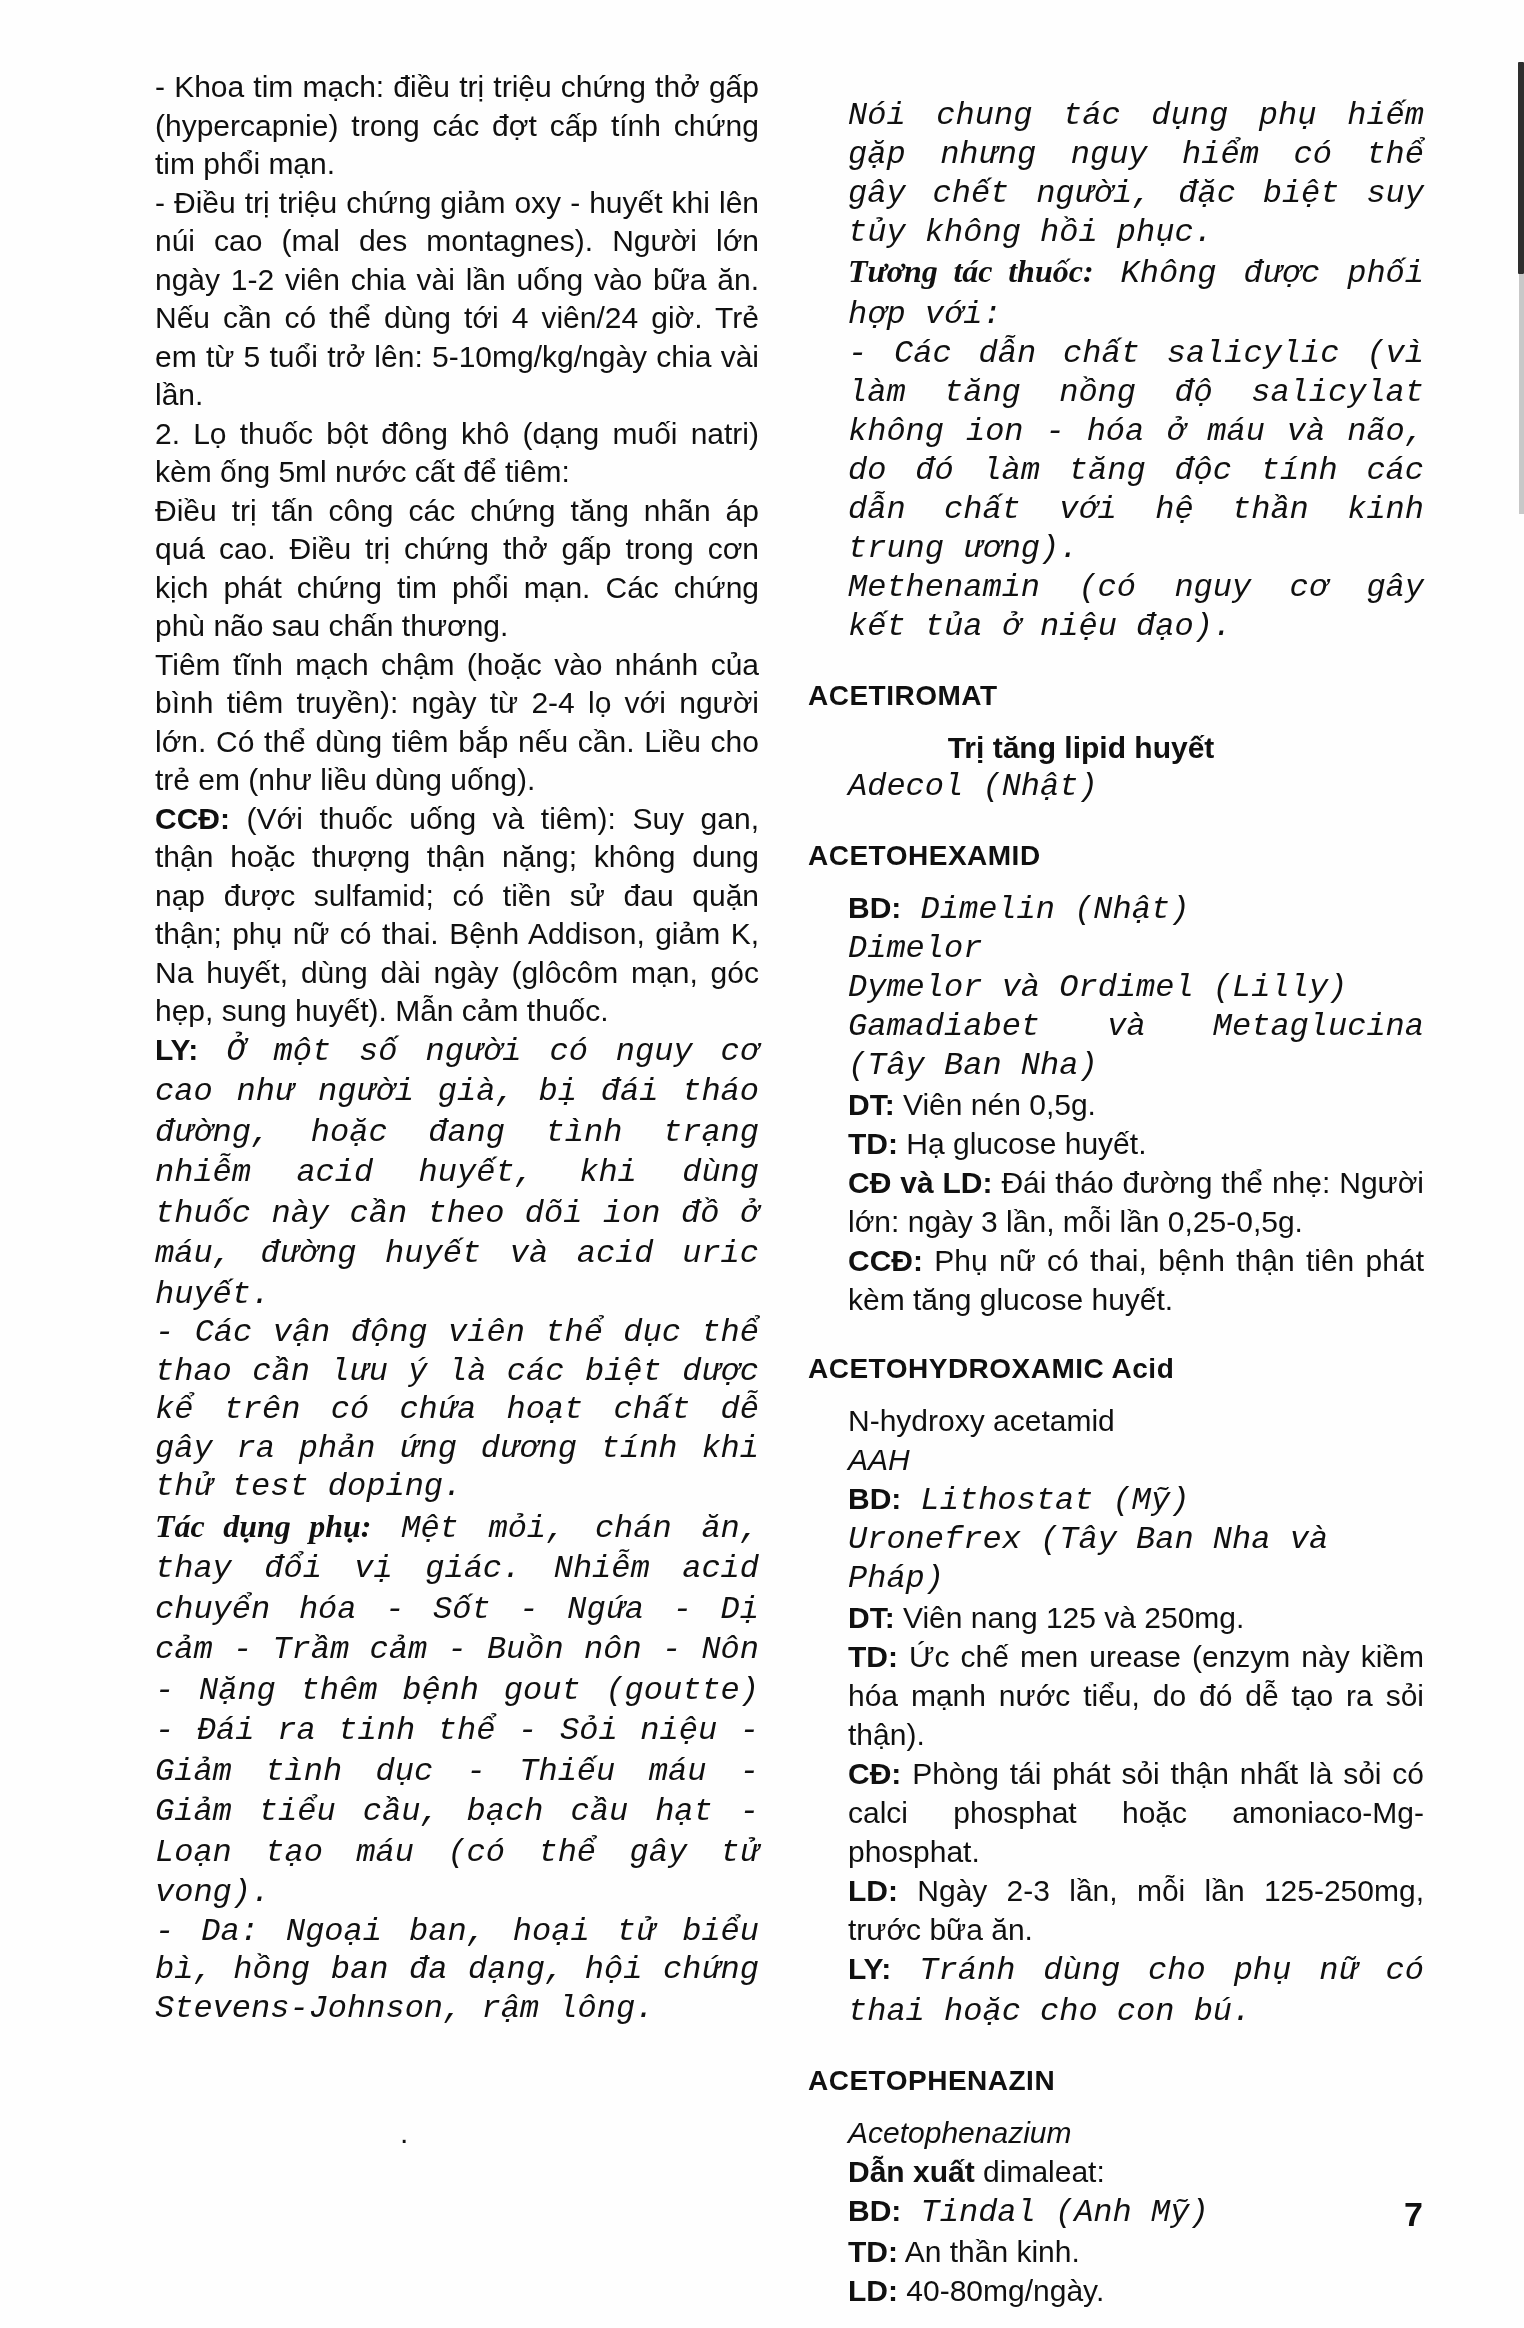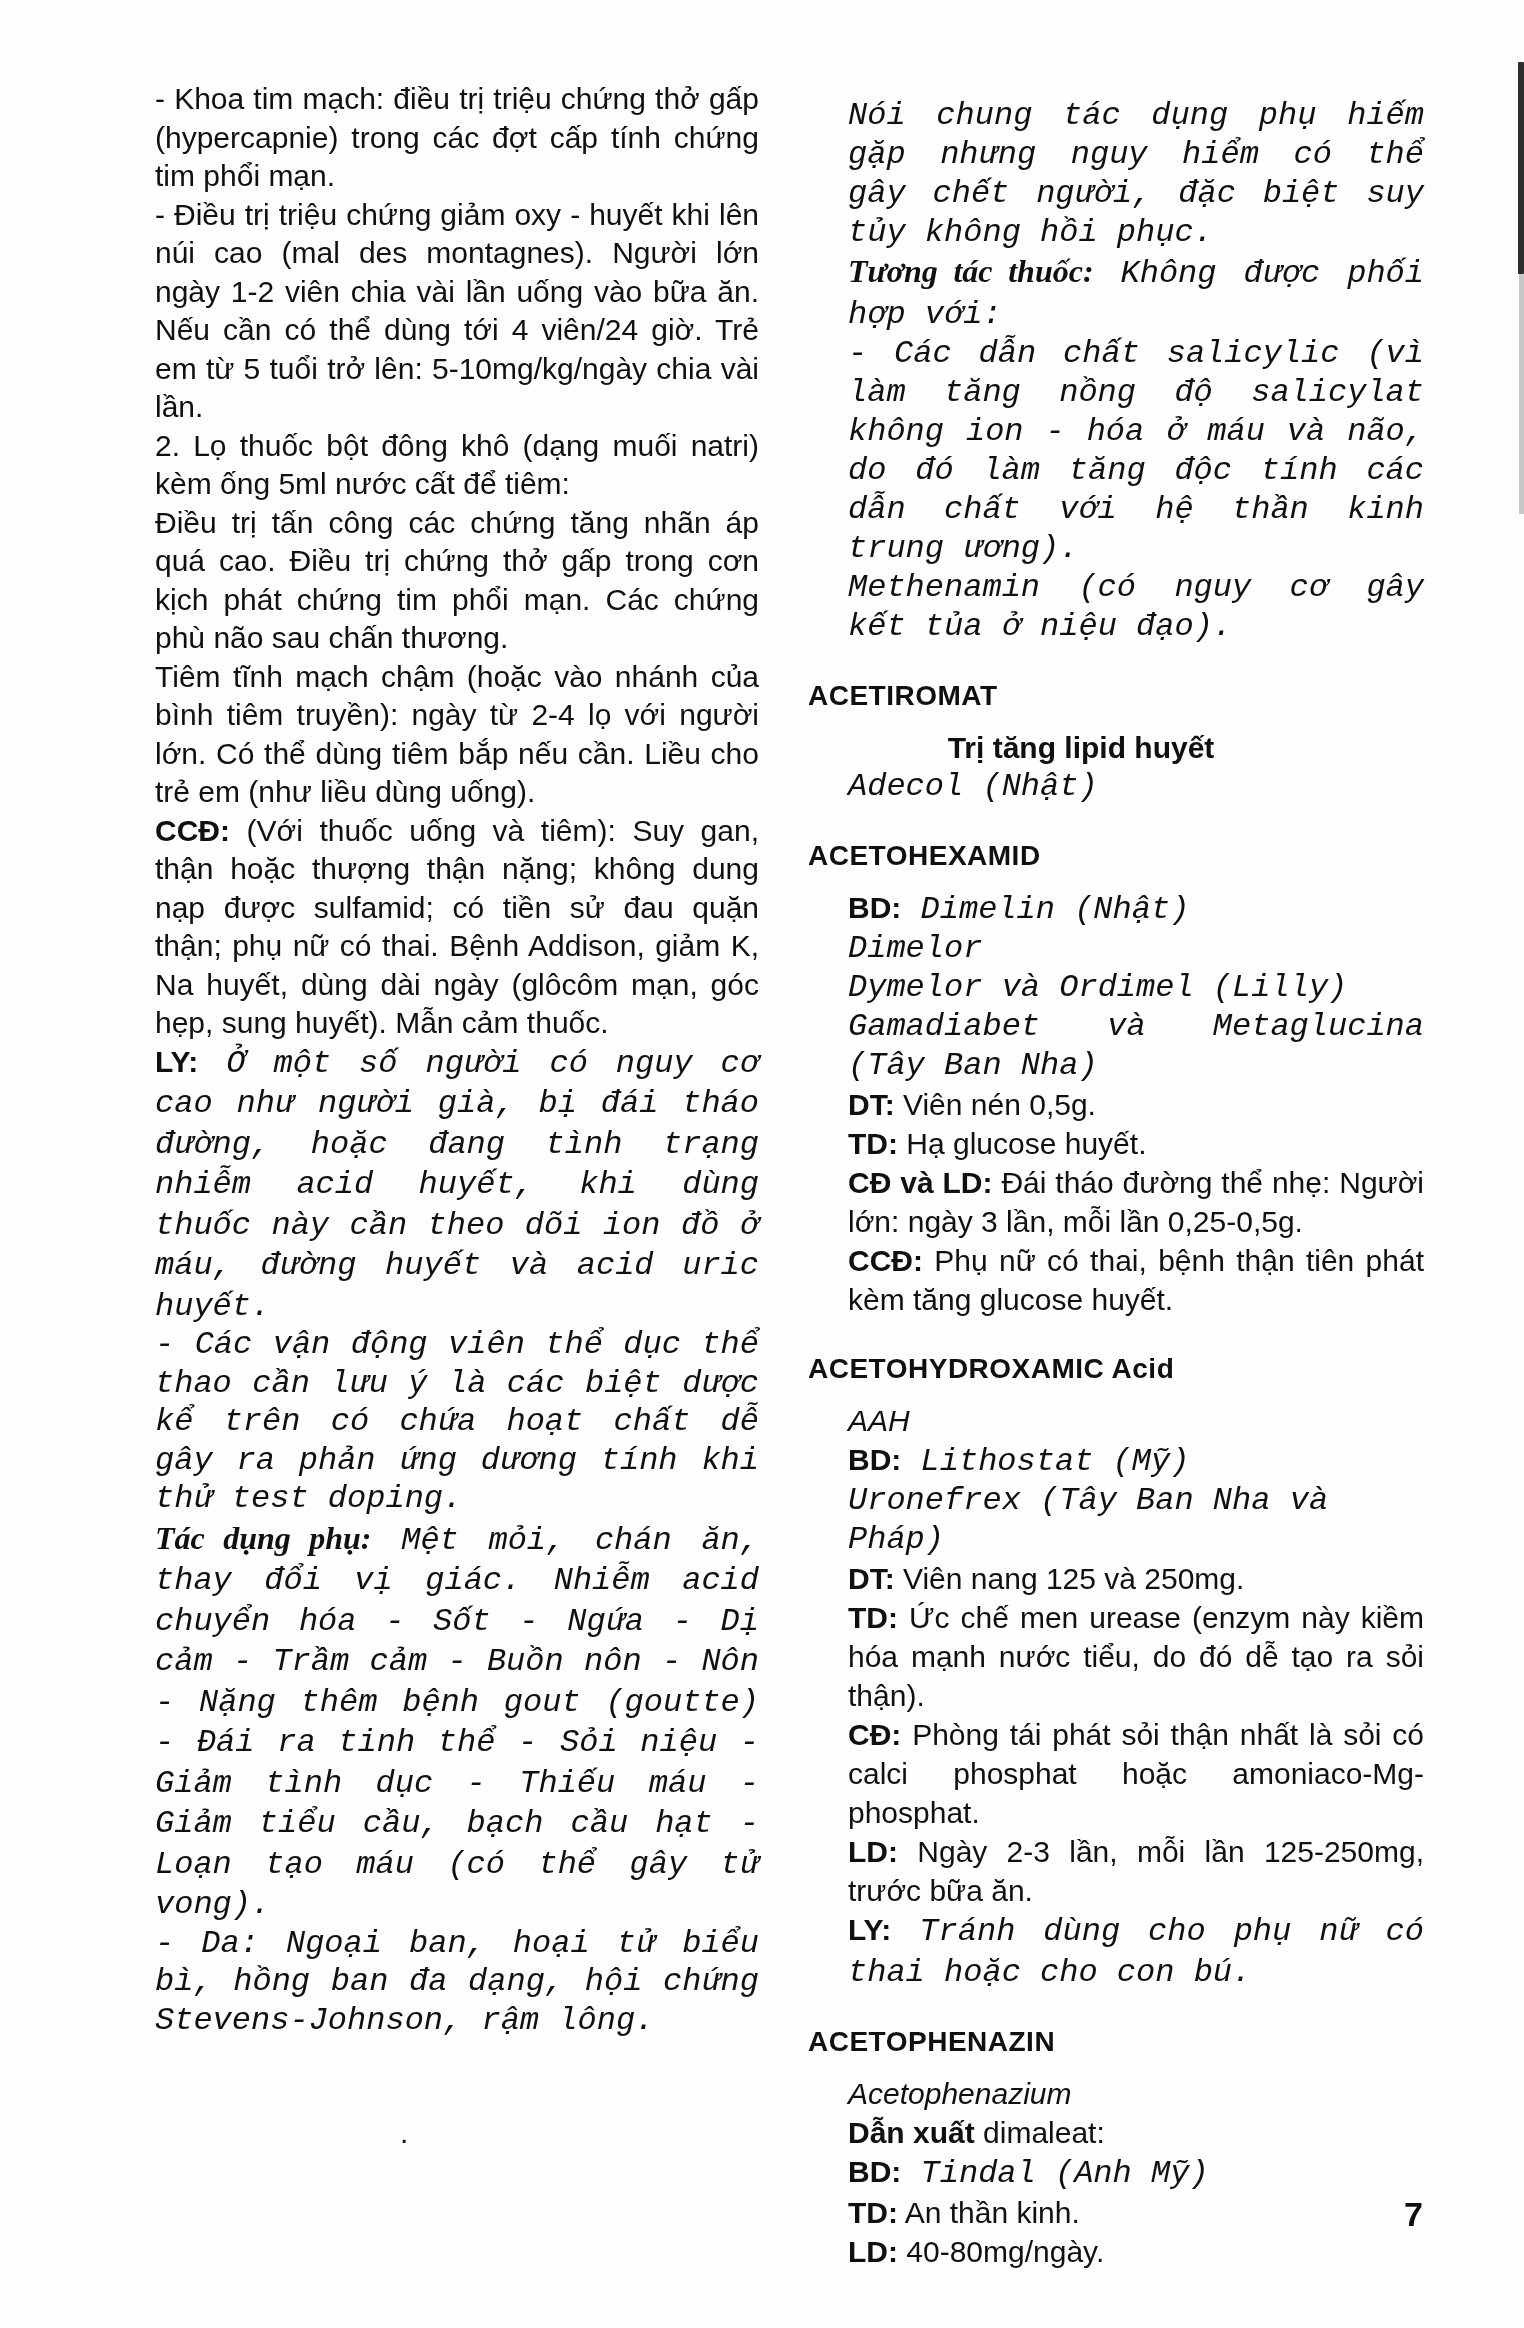--- a/index.html
+++ b/index.html
@@ -4,21 +4,21 @@
 <title>Scanned pharmaceutical reference page</title>
 <style>
   html, body { margin:0; padding:0; background:#ffffff; }
   .page {
     position:relative; width:1524px; height:2328px;
     background:#fefefe; color:#101010; overflow:hidden;
   }
   .col { position:absolute; }
   .col p { margin:0; }
   .col-left {
-    left:155px; top:80px; width:604px;
+    left:155px; top:68px; width:604px;
     font-family:"Liberation Sans","DejaVu Sans",sans-serif;
     font-size:30px; line-height:38.5px;
   }
   .col-right {
     left:808px; top:96px; width:616px;
     font-family:"Liberation Sans","DejaVu Sans",sans-serif;
     font-size:30px; line-height:39px;
   }
   .just { text-align:justify; }
   .ind { margin-left:40px !important; }
@@ -91,20 +91,21 @@
     <p class="just ind"><span class="sb">BD:</span><span class="si"> Dimelin (Nhật)</span></p>
     <p class="ind si">Dimelor</p>
     <p class="ind si">Dymelor và Ordimel (Lilly)</p>
     <p class="just ind si">Gamadiabet và Metaglucina (Tây Ban Nha)</p>
     <p class="just ind"><span class="sb">DT:</span><span> Viên nén 0,5g.</span></p>
     <p class="just ind"><span class="sb">TD:</span><span> Hạ glucose huyết.</span></p>
     <p class="just ind"><span class="sb">CĐ và LD:</span><span> Đái tháo đường thể nhẹ: Người lớn: ngày 3 lần, mỗi lần 0,25-0,5g.</span></p>
     <p class="just ind"><span class="sb">CCĐ:</span><span> Phụ nữ có thai, bệnh thận tiên phát kèm tăng glucose huyết.</span></p>
 
     <h2 class="drug-heading">ACETOHYDROXAMIC Acid</h2>
+    <p class="ind">N-hydroxy acetamid</p>
     <p class="ind sni">AAH</p>
     <p class="just ind"><span class="sb">BD:</span><span class="si"> Lithostat (Mỹ)</span></p>
     <p class="ind si">Uronefrex (Tây Ban Nha và Pháp)</p>
     <p class="just ind"><span class="sb">DT:</span><span> Viên nang 125 và 250mg.</span></p>
     <p class="just ind"><span class="sb">TD:</span><span> Ức chế men urease (enzym này kiềm hóa mạnh nước tiểu, do đó dễ tạo ra sỏi thận).</span></p>
     <p class="just ind"><span class="sb">CĐ:</span><span> Phòng tái phát sỏi thận nhất là sỏi có calci phosphat hoặc amoniaco-Mg-phosphat.</span></p>
     <p class="just ind"><span class="sb">LD:</span><span> Ngày 2-3 lần, mỗi lần 125-250mg, trước bữa ăn.</span></p>
     <p class="just ind"><span class="sb">LY:</span><span class="si"> Tránh dùng cho phụ nữ có thai hoặc cho con bú.</span></p>
 
     <h2 class="drug-heading">ACETOPHENAZIN</h2>

